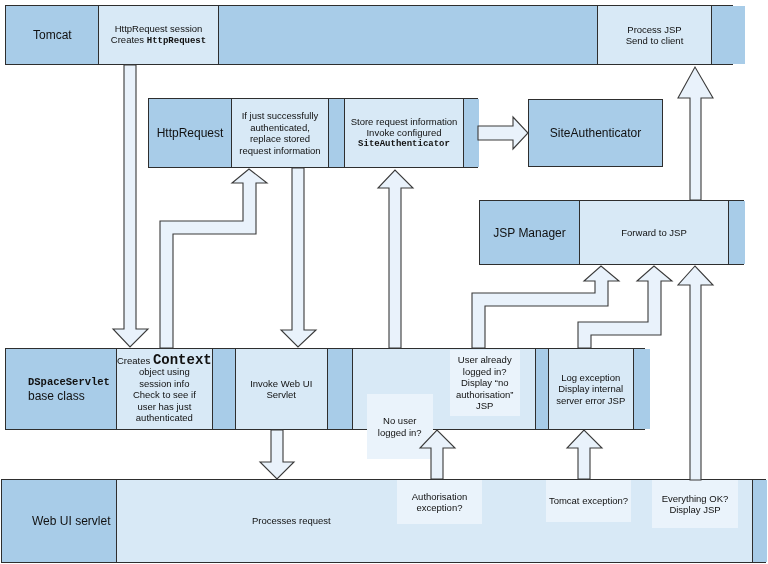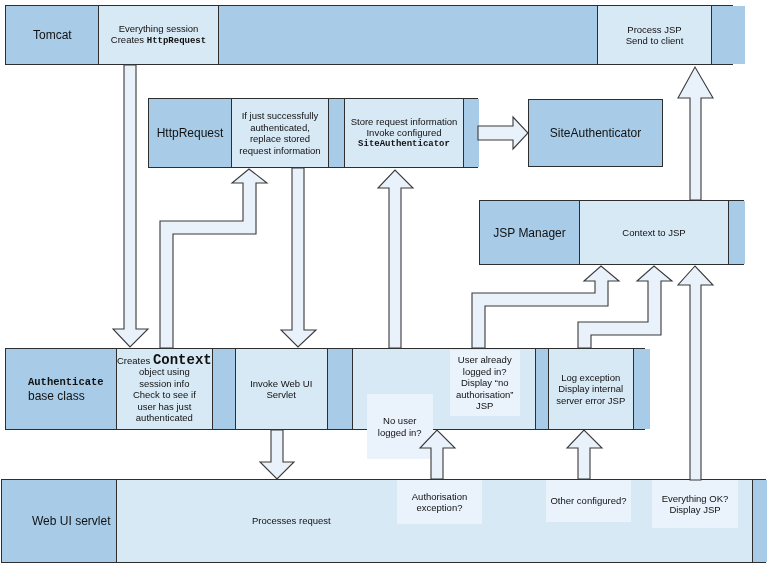--- a/index.html
+++ b/index.html
@@ -45,21 +45,21 @@
 <body>
 
 <div class="canvas">
 
   <div class="bar" style="left:5px; top:5px; width:728px; height:60px;">
     <div class="seg first dark label label-left pad-tomcat" style="flex:0 0 92px;">
       <span>Tomcat</span>
     </div>
     <div class="seg light small" style="flex:0 0 120px;">
       <div>
-        <div>Everything session</div>
+        <div>HttpRequest session</div>
         <div><span>Creates&nbsp;</span><span class="mono" style="font-size:9px;margin-top:12px;">HttpRequest</span></div>
       </div>
     </div>
     <div class="seg dark" style="flex:0 0 379px;"></div>
     <div class="seg light small" style="flex:0 0 114px;">
       <div class="pre">Process JSP
 Send to client</div>
     </div>
     <div class="seg dark" style="flex:0 0 34px;"></div>
   </div>
@@ -87,29 +87,29 @@
 
   <div class="box dark label" style="left:528px; top:99px; width:135px; height:68px;">
     <span>SiteAuthenticator</span>
   </div>
 
   <div class="bar" style="left:479px; top:200px; width:265px; height:65px;">
     <div class="seg first dark label" style="flex:0 0 99px;">
       <span>JSP Manager</span>
     </div>
     <div class="seg light small" style="flex:0 0 149px;">
-      <div>Context to JSP</div>
+      <div>Forward to JSP</div>
     </div>
     <div class="seg dark" style="flex:0 0 17px;"></div>
   </div>
 
   <div class="bar" style="left:5px; top:348px; width:640px; height:82px;">
     <div class="seg first dark label label-left pad-dspace" style="flex:0 0 110px;">
       <div>
-        <div class="mono-label">Authenticate</div>
+        <div class="mono-label">DSpaceServlet</div>
         <div>base class</div>
       </div>
     </div>
     <div class="seg light small" style="flex:0 0 92px;">
       <div>
         <div><span>Creates&nbsp;</span><span class="mono" style="font-size:14px;">Context</span></div>
         <div class="pre">object using
 session info
 Check to see if
 user has just
@@ -150,21 +150,21 @@
     </div>
     <div class="seg light" style="flex:0 0 636px;">
       <div class="processes small">
         <span>Processes request</span>
       </div>
       <div class="innerbox small" style="left:280px; top:0; width:85px; height:44px;">
         <div class="pre">Authorisation
 exception?</div>
       </div>
       <div class="innerbox small" style="left:429px; top:0; width:85px; height:42px;">
-        <div class="pre">Other configured?</div>
+        <div class="pre">Tomcat exception?</div>
       </div>
       <div class="innerbox small" style="left:535px; top:0; width:86px; height:48px;">
         <div class="pre">Everything OK?
 Display JSP</div>
       </div>
     </div>
     <div class="seg dark" style="flex:0 0 15px;"></div>
   </div>
 
   <svg class="arrows" width="768" height="564" viewBox="0 0 768 564">

